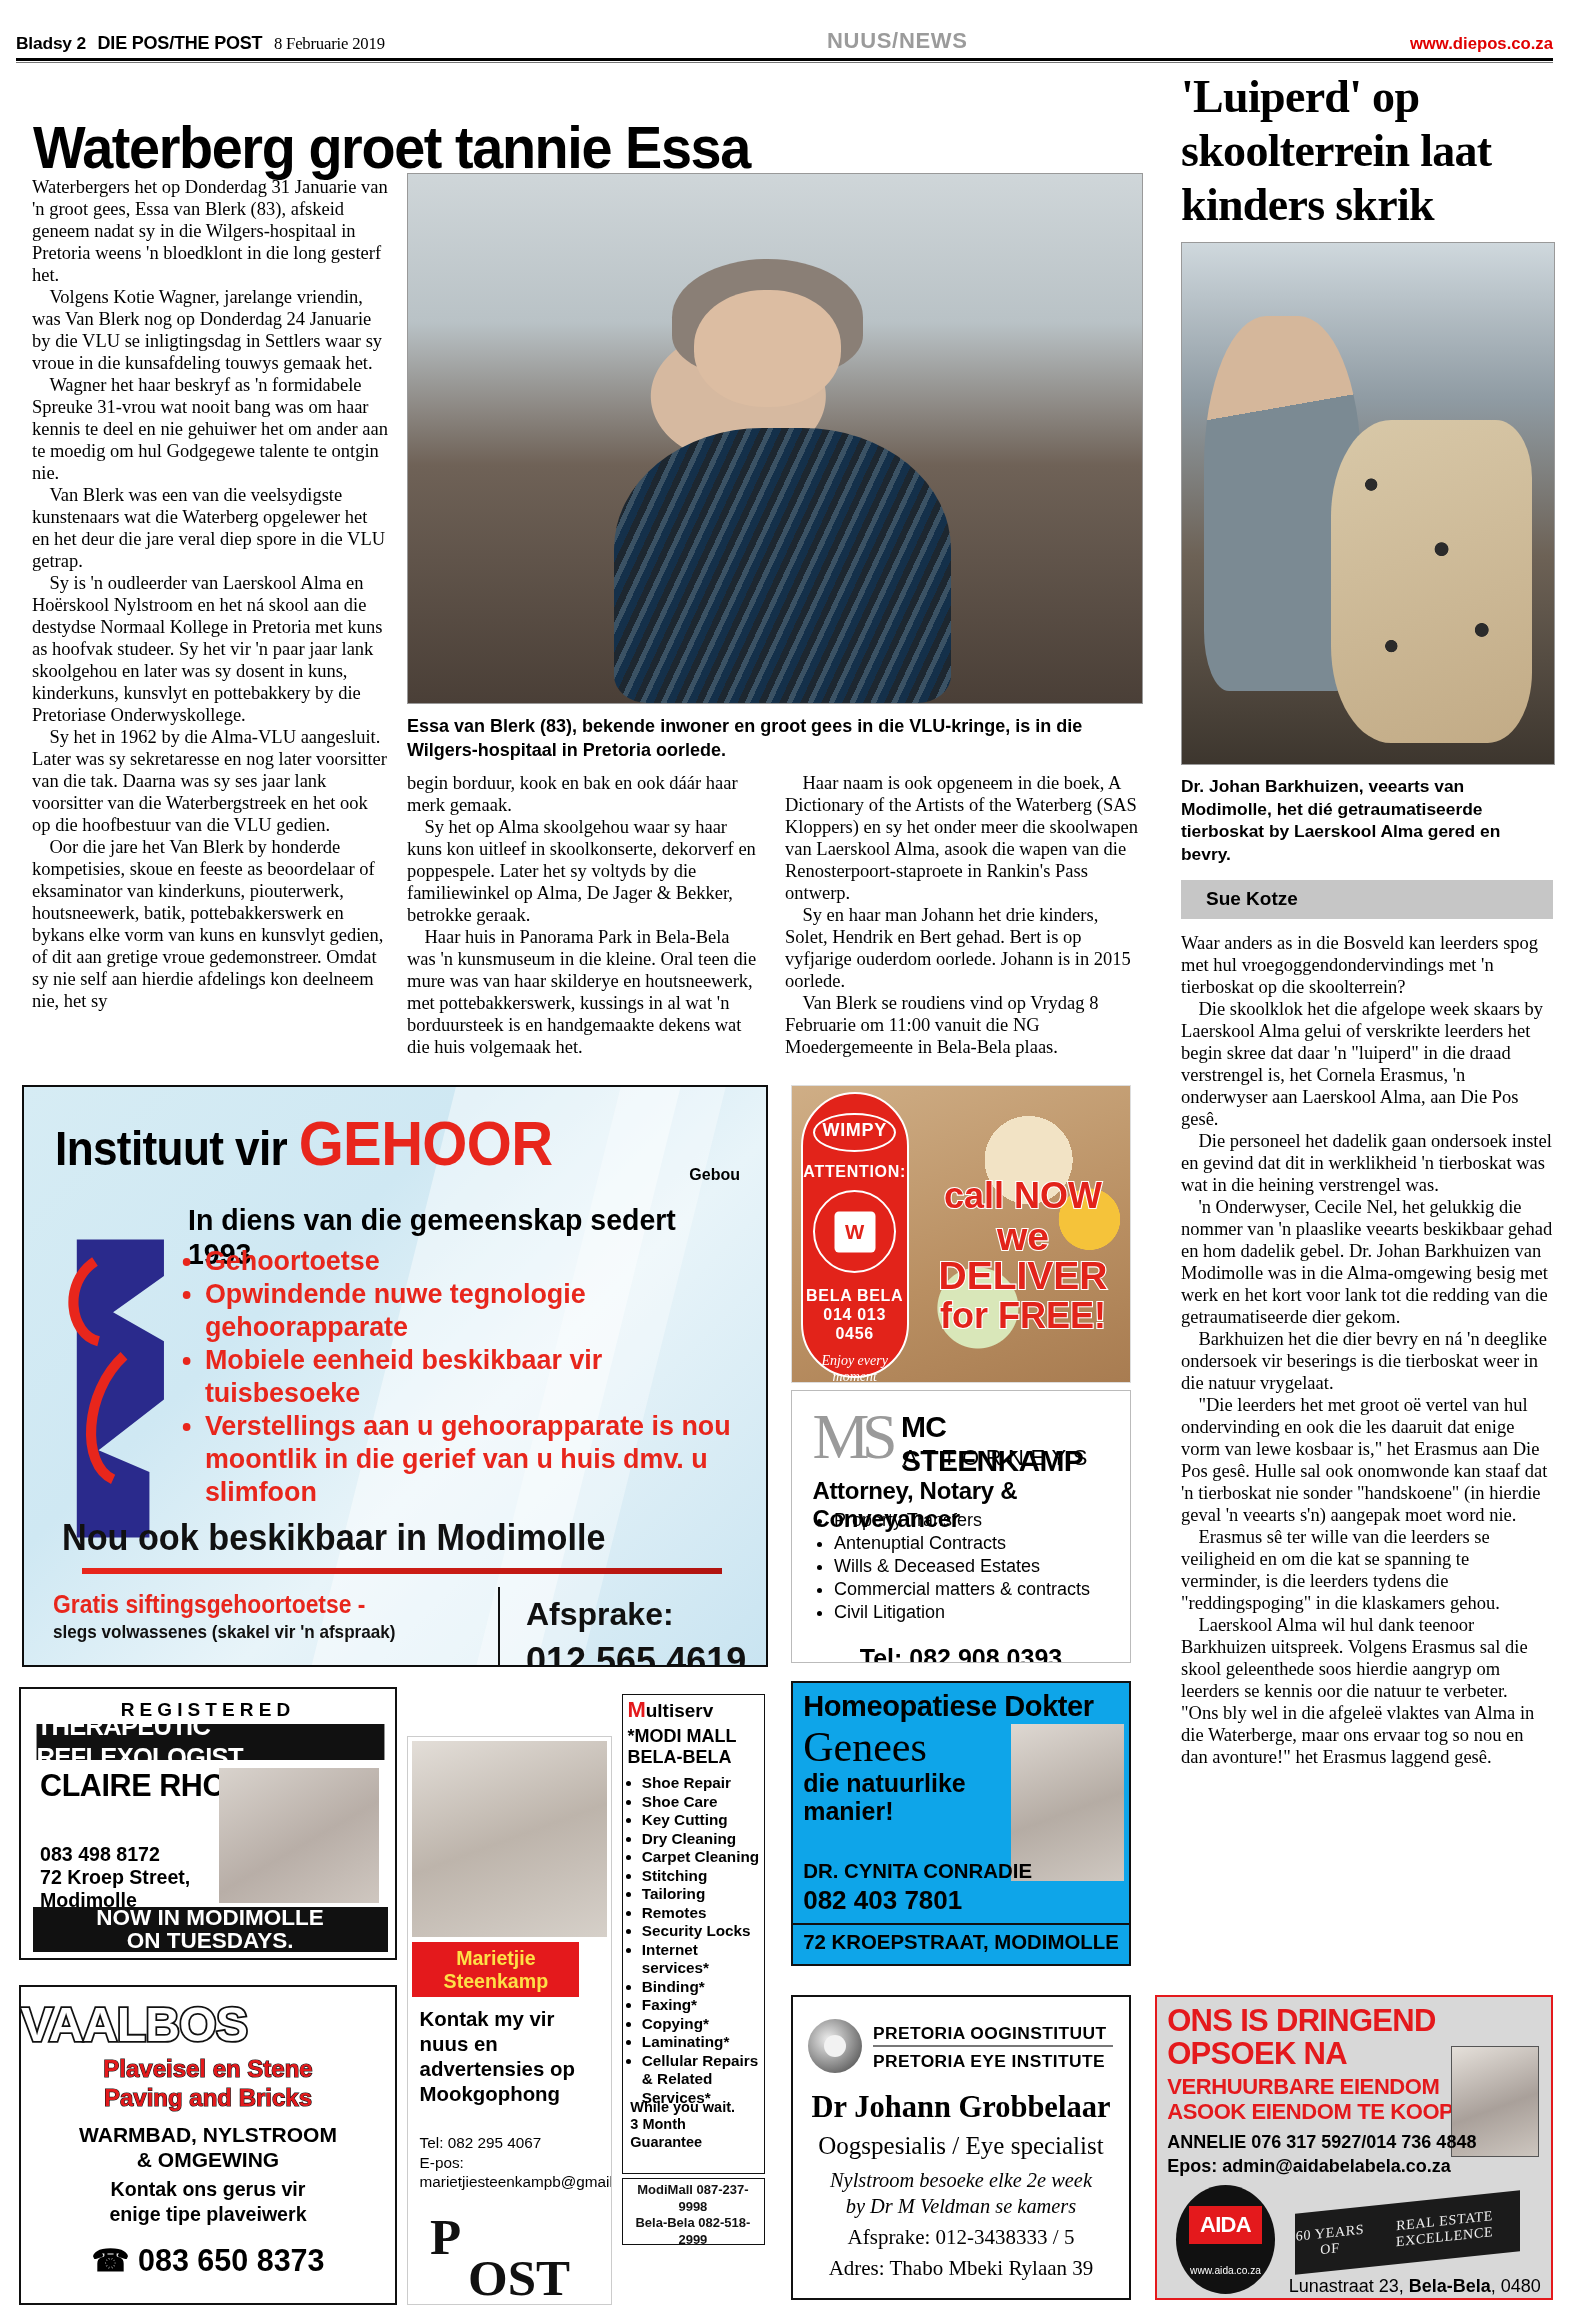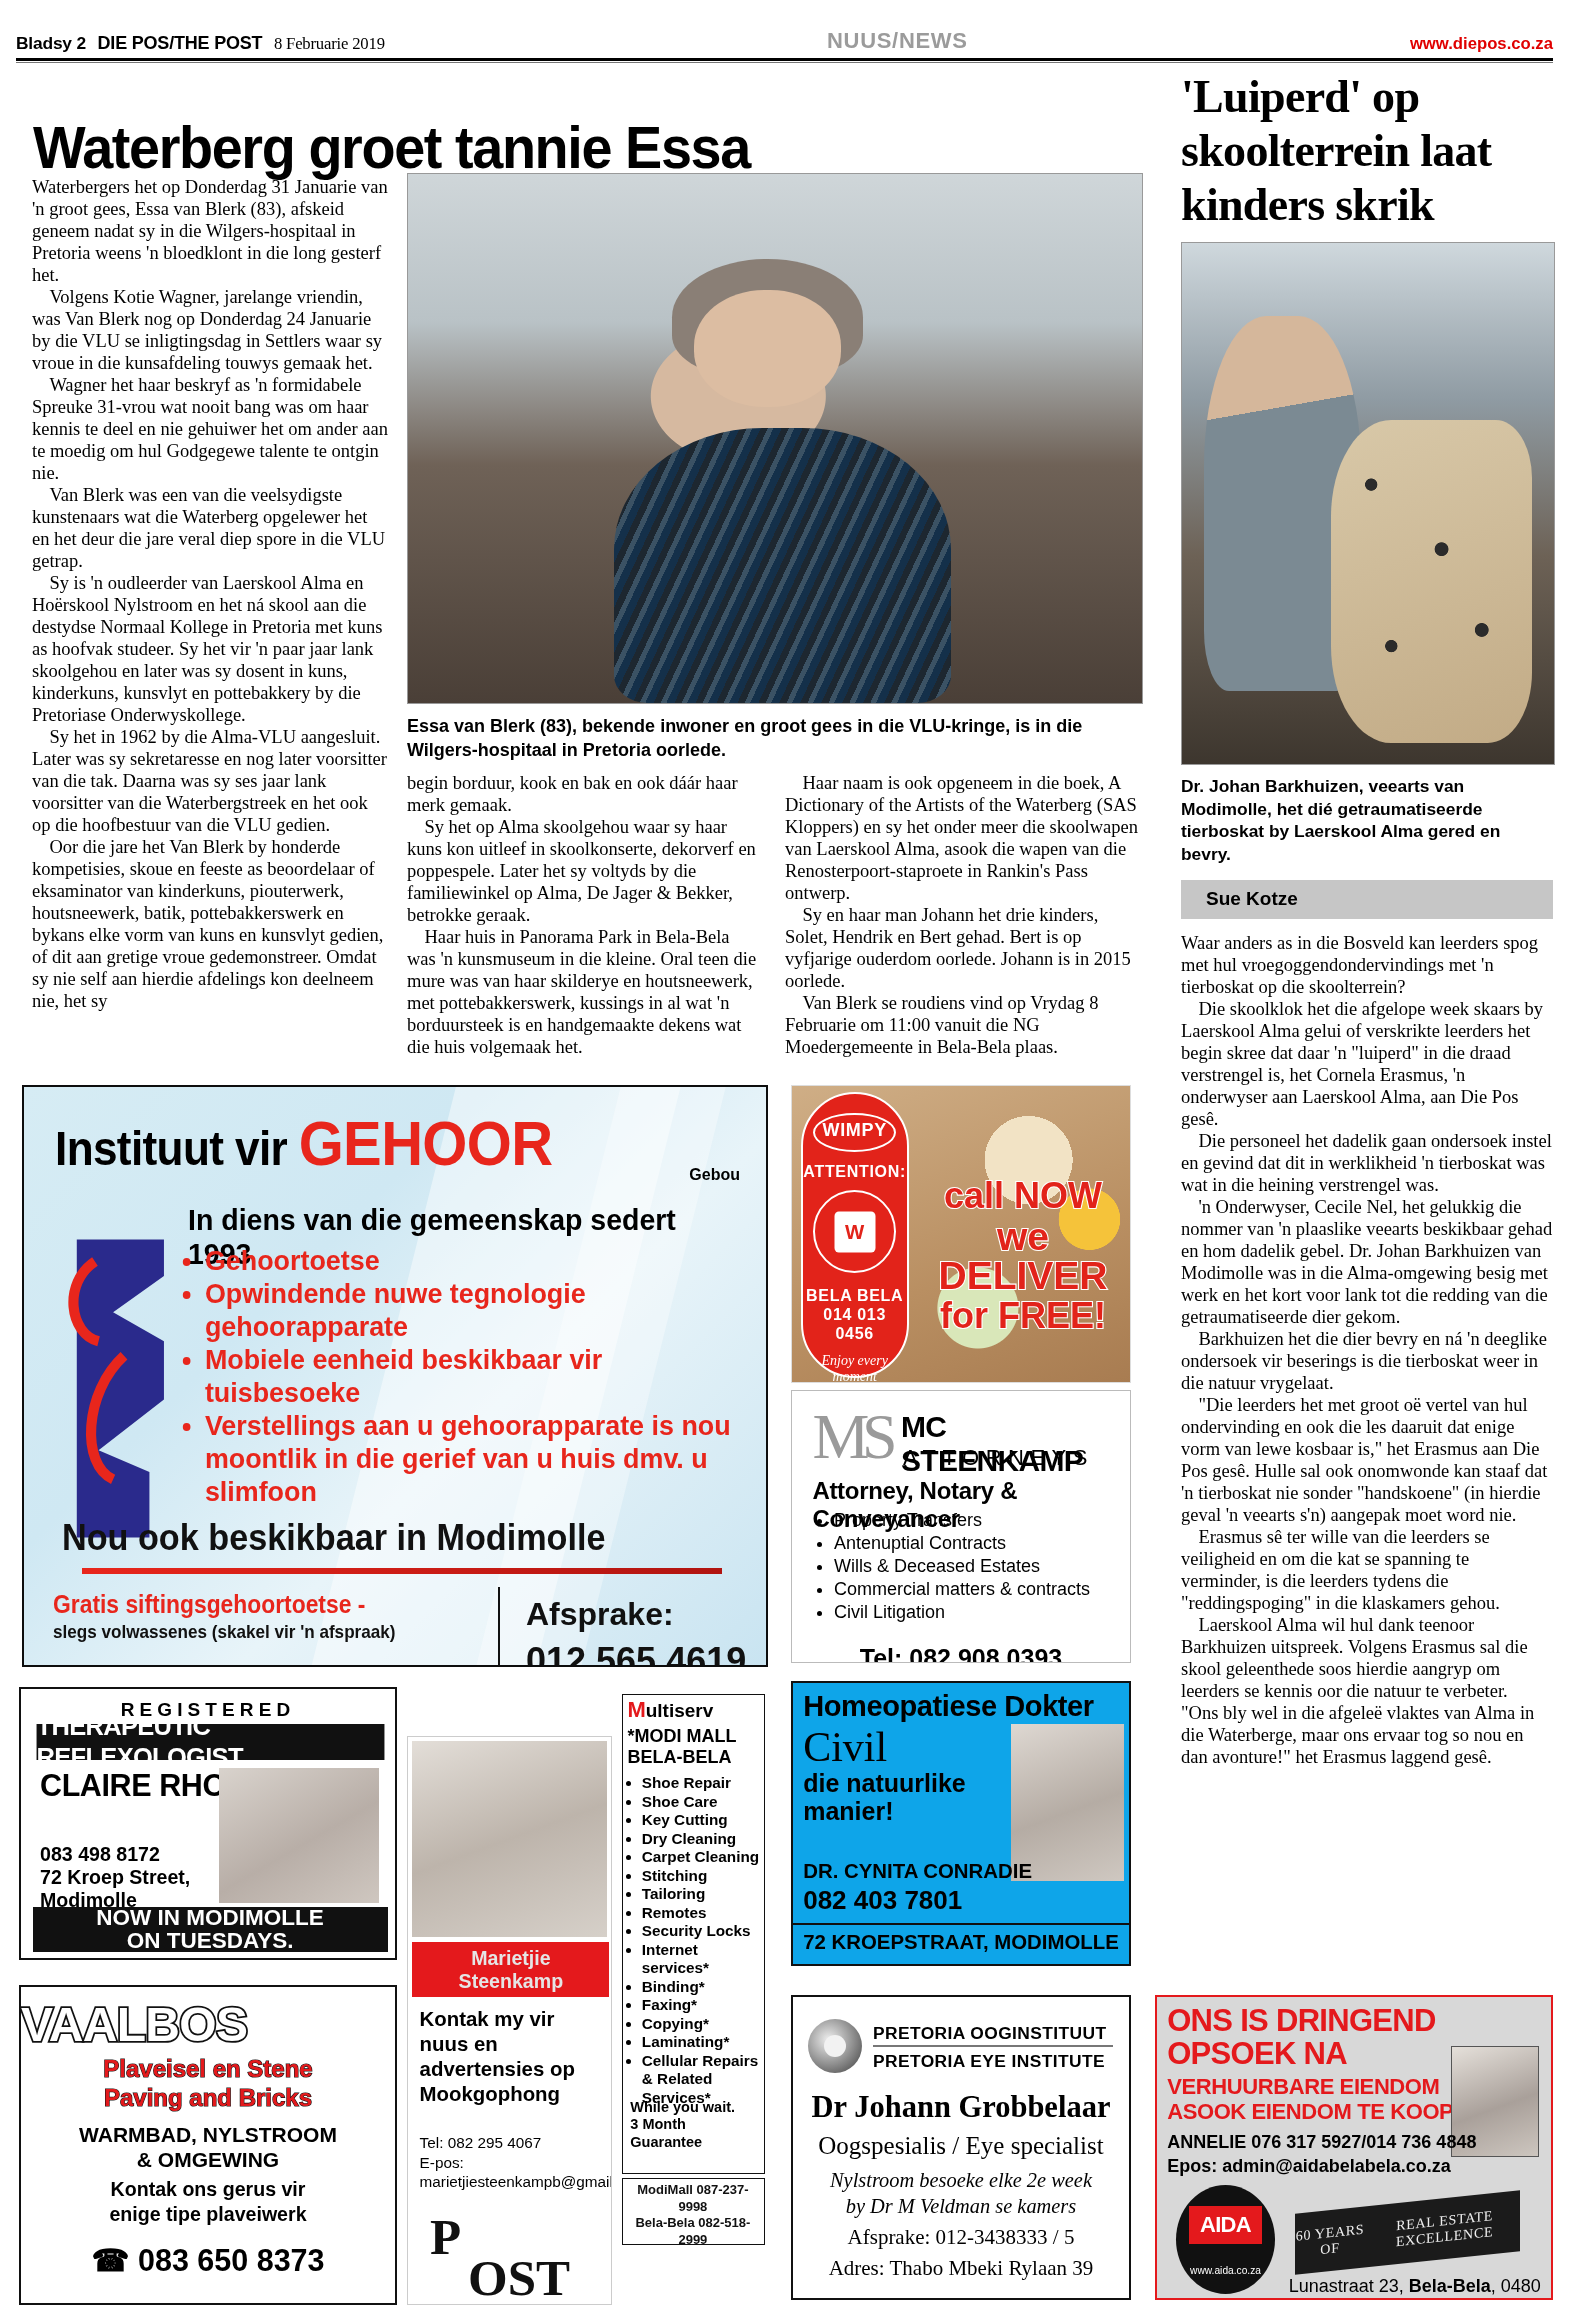--- a/index.html
+++ b/index.html
@@ -107,21 +107,21 @@
   .vb-title{position:absolute;left:0;right:0;top:10.2px;text-align:left;font-family:"Liberation Sans",sans-serif;font-weight:bold;font-size:48px;color:#fff;letter-spacing:-0.7px;
     -webkit-text-stroke:3.6px #111;paint-order:stroke fill;}
   .vb-red{position:absolute;left:0;right:0;top:67px;text-align:center;font-family:"Liberation Sans",sans-serif;font-weight:bold;font-size:24px;line-height:29px;color:#e4191c;-webkit-text-stroke:1.2px #111;paint-order:stroke fill;}
   .vb-black{position:absolute;left:0;right:0;top:135px;text-align:center;font-family:"Liberation Sans",sans-serif;font-weight:bold;font-size:21px;line-height:25.4px;}
   .vb-mid{position:absolute;left:0;right:0;top:190px;text-align:center;font-family:"Liberation Sans",sans-serif;font-weight:bold;font-size:19.6px;line-height:25px;}
   .vb-tel{position:absolute;left:0;right:0;top:256px;text-align:center;font-family:"Liberation Sans",sans-serif;font-weight:bold;font-size:30.5px;}
 
   
   #ad-mar{left:407px;top:1736px;width:205px;height:569px;border:1.5px solid #ccc;background:#fff;}
   .mar-img{position:absolute;left:4.4px;top:4.4px;width:195px;height:196px;background:linear-gradient(160deg,#e3ded8,#bdb4ab 50%,#d6d0c9);}
-  .mar-bar{position:absolute;left:4.4px;top:205px;width:197px;height:55px;background:#e4191c;color:#e5e5e5;display:flex;flex-direction:column;align-items:center;justify-content:center;font-family:"Liberation Sans",sans-serif;font-weight:bold;font-size:19.6px;line-height:22.5px;}
+  .mar-bar{position:absolute;left:4.4px;top:205px;width:167px;height:55px;background:#e4191c;color:#fde047;display:flex;flex-direction:column;align-items:center;justify-content:center;font-family:"Liberation Sans",sans-serif;font-weight:bold;font-size:19.6px;line-height:22.5px;}
   .mar-txt{position:absolute;left:11.6px;top:270px;width:182px;font-family:"Liberation Sans",sans-serif;font-weight:bold;font-size:20.4px;line-height:25px;}
   .mar-contact{position:absolute;left:11.6px;top:396px;width:186px;font-family:"Liberation Sans",sans-serif;font-size:15.3px;line-height:19.6px;}
   .mar-pos{position:absolute;left:22px;top:480px;width:167px;height:80px;}
   .mar-pos .pw{font-family:"Liberation Serif",serif;font-weight:bold;font-size:51px;line-height:41px;color:#111;}
   .mar-pos .pw2{font-family:"Liberation Serif",serif;font-weight:bold;font-size:51px;line-height:41px;color:#111;margin-left:38px;}
 
   
   #ad-multi{left:622px;top:1694px;width:143px;height:480px;border:1.5px solid #111;background:#fff;}
   .ms-top{position:absolute;left:4.4px;top:4.4px;width:132px;font-family:"Liberation Sans",sans-serif;font-weight:bold;font-size:19px;line-height:22px;}
   .ms-top .m{color:#e4191c;font-size:22px;}
@@ -425,21 +425,21 @@
   <div class="ad" id="ad-multi-foot">
     <div class="ms-foot">
       <span class="k">ModiMall 087-237-9998</span><br>
       <span class="k">Bela-Bela 082-518-2999</span><br>
       
     </div>
   </div>
 
   <div class="ad" id="ad-homeo">
     <div class="ho-title">Homeopatiese Dokter</div>
-    <div class="ho-gen">Civil</div>
+    <div class="ho-gen">Genees</div>
     <div class="ho-nat">
       <span>die natuurlike</span><br>
       <span>manier!</span>
     </div>
     <div class="ho-img"></div>
     <div class="ho-name">DR. CYNITA CONRADIE</div>
     <div class="ho-tel">082 403 7801</div>
     <div class="ho-addr">72 KROEPSTRAAT, MODIMOLLE</div>
   </div>
 

